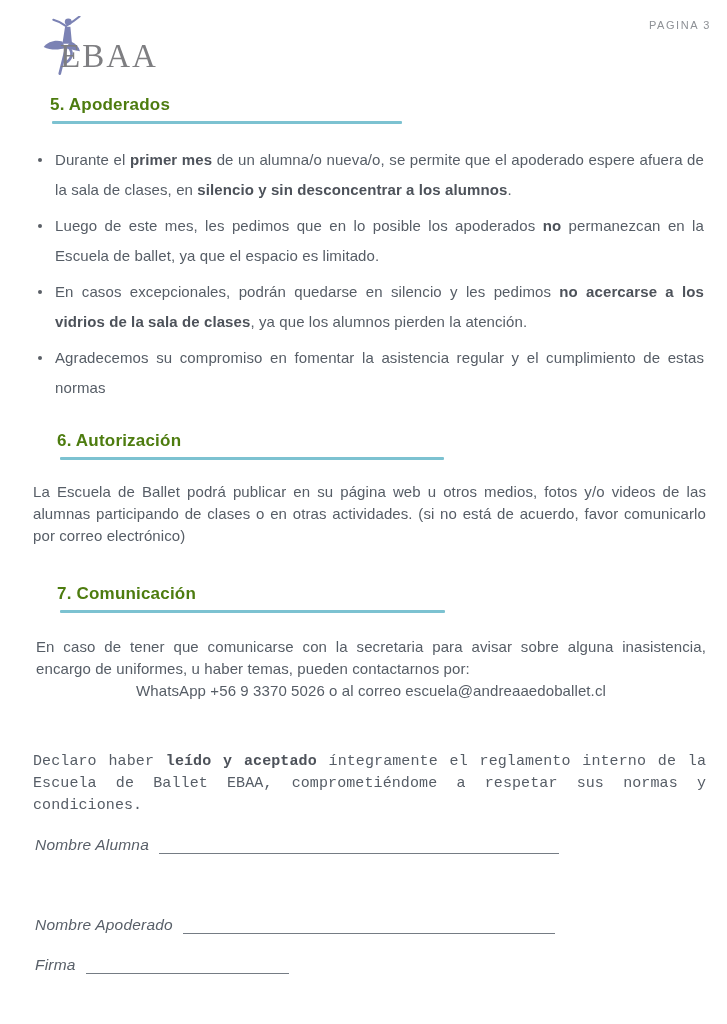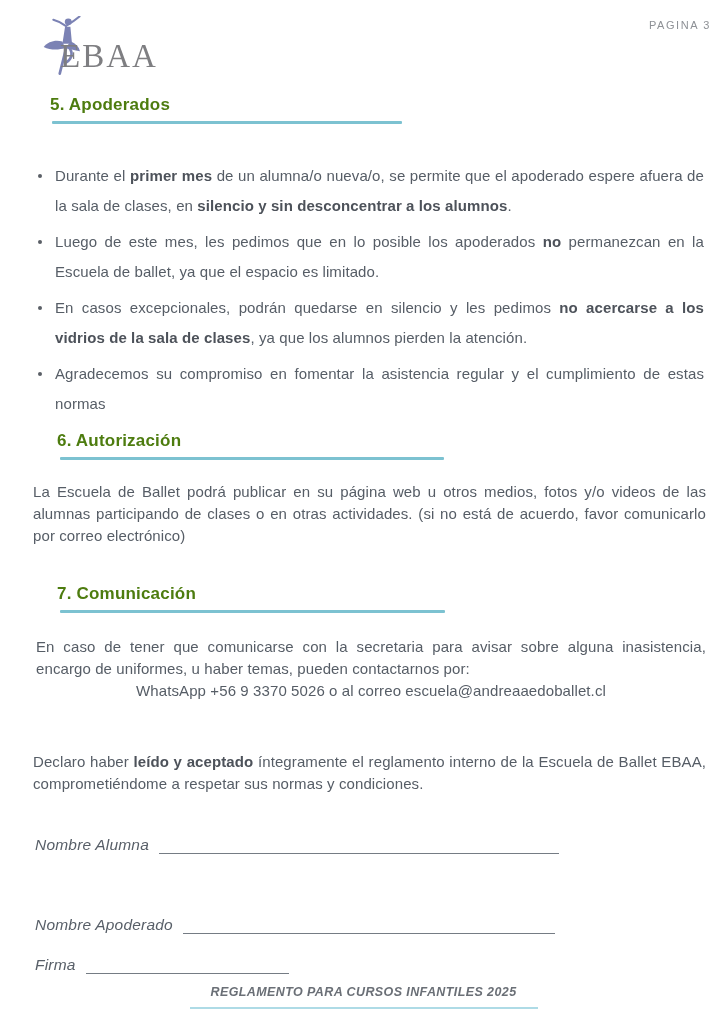--- a/index.html
+++ b/index.html
@@ -28,39 +28,39 @@
     position:absolute;
     font-size:17px;font-weight:700;color:#4d7c0f;letter-spacing:.2px;text-align:center;
   }
   .sec-underline{
     position:absolute;height:3px;background:#7cc2d1;border-radius:1px;
   }
   #t5{top:95px;left:50px;}   #u5{top:121px;left:52px;width:350px;}
   #t6{top:431px;left:57px;}  #u6{top:457px;left:60px;width:384px;}
   #t7{top:584px;left:57px;}  #u7{top:610px;left:60px;width:385px;}
   
-  .bullets{position:absolute;top:161px;left:36px;width:668px;}
+  .bullets{position:absolute;top:145px;left:36px;width:668px;}
   .bullet-item{display:flex;margin-bottom:6px;}
   .bullet-dot{
     flex:0 0 auto;width:4px;height:4px;border-radius:50%;
     background:#5a5f66;margin:13px 13px 0 2px;
   }
   .bullet-text{
     flex:1 1 auto;font-size:15px;line-height:30px;
     text-align:justify;letter-spacing:.1px;
   }
   
   .para{
     position:absolute;font-size:15px;line-height:22px;
     text-align:justify;letter-spacing:.1px;
   }
   #p6{top:481px;left:33px;width:673px;}
   #p7{top:636px;left:36px;width:670px;text-align:justify;}
   .contact-line{text-align:center;}
-  #decl{top:751px;left:33px;width:673px;}
+  #decl{top:751px;left:33px;width:673px;font-family:Liberation Mono, monospace;}
   .bold{font-weight:700;color:#4d525a;}
   
   .form-row{position:absolute;left:35px;display:flex;align-items:flex-end;height:20px;}
   #fr0{top:834px;} #fr1{top:874px;} #fr2{top:914px;} #fr3{top:954px;}
   .form-label{font-size:15.5px;color:#585f68;letter-spacing:.2px;line-height:18px;font-style:italic;}
   .form-line{border-bottom:1.4px solid #757c84;margin-left:10px;height:16px;}
   #fl0{width:400px;} #fl1{width:200px;} #fl2{width:372px;} #fl3{width:203px;}
   
   .footer{position:absolute;top:982px;left:0;width:727px;text-align:center;}
   .footer-title{
@@ -135,18 +135,14 @@
   </div>
   <div class="form-row" id="fr2">
     <span class="form-label">Nombre Apoderado</span>
     <span class="form-line" id="fl2"></span>
   </div>
   <div class="form-row" id="fr3">
     <span class="form-label">Firma</span>
     <span class="form-line" id="fl3"></span>
   </div>
 
-  <div class="footer">
-    <span class="footer-title">REGLAMENTO PARA CURSOS INFANTILES 2025</span>
-    <span class="footer-underline"></span>
-  </div>
 
 </div>
 
 </body></html>

